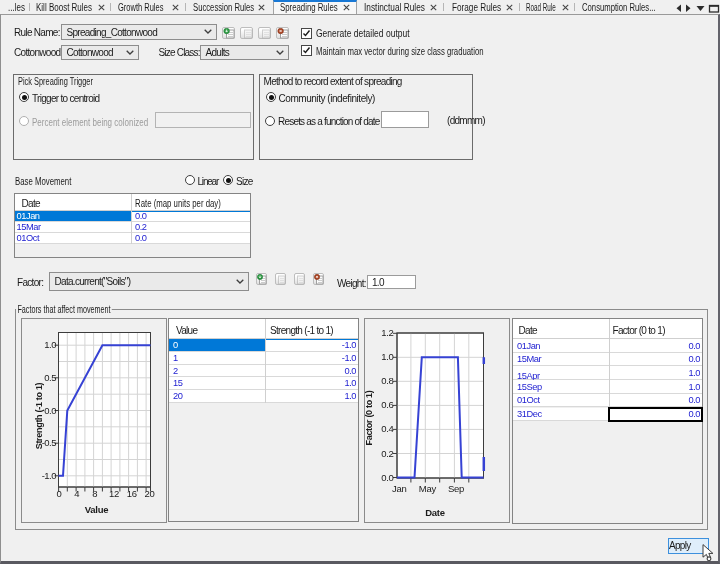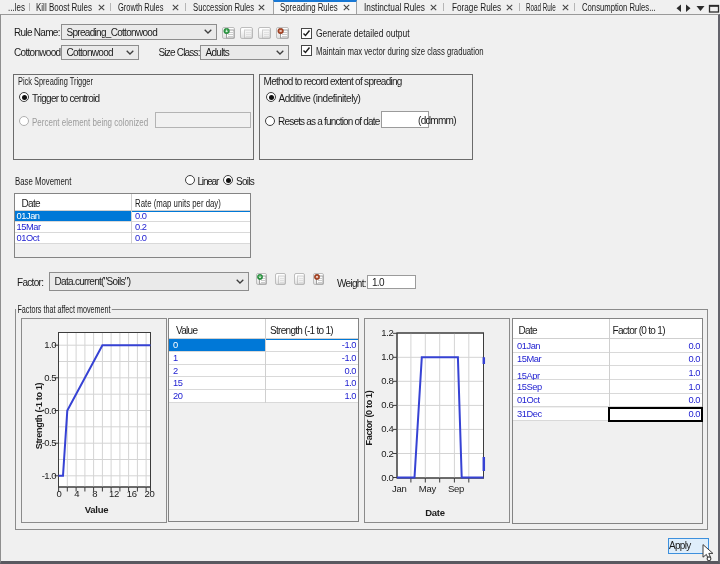--- a/index.html
+++ b/index.html
@@ -145,31 +145,31 @@
 <ttx style="left:18px;top:76px;letter-spacing:0;transform:scaleX(0.74);transform-origin:0 50%">Pick Spreading Trigger</ttx>
 <div class="rad sel" style="left:19px;top:92px"></div>
 <ttx style="left:32px;top:92.5px">Trigger to centroid</ttx>
 <div class="rad dis" style="left:19px;top:116px"></div>
 <ttx style="left:32px;top:116.5px;color:#9c9c9c;letter-spacing:0;transform:scaleX(0.8);transform-origin:0 50%">Percent element being colonized</ttx>
 <div class="inp" style="left:155px;top:112px;width:96px;height:16px;background:#f1f1f1;border-color:#b4b4b4"></div>
 
 <div class="grp" style="left:258.5px;top:74px;width:214.5px;height:86px"></div>
 <ttx style="left:263.5px;top:76px">Method to record extent of spreading</ttx>
 <div class="rad sel" style="left:266px;top:92px"></div>
-<ttx style="left:278.5px;top:92.5px;letter-spacing:-0.45px">Additive (indefinitely)</ttx>
+<ttx style="left:278.5px;top:92.5px;letter-spacing:-0.45px">Community (indefinitely)</ttx>
 <div class="rad" style="left:265px;top:115.5px"></div>
 <ttx style="left:278px;top:116px;letter-spacing:-0.8px">Resets as a function of date</ttx>
 <div class="inp" style="left:380.5px;top:110.5px;width:48px;height:17px"></div>
-<ttx style="left:418px;top:114.5px">(ddmmm)</ttx>
+<ttx style="left:447px;top:114.5px">(ddmmm)</ttx>
 
 <ttx style="left:15px;top:176px;letter-spacing:0;transform:scaleX(0.78);transform-origin:0 50%">Base Movement</ttx>
 <div class="rad" style="left:185px;top:175px"></div>
 <ttx style="left:197.5px;top:175.5px;letter-spacing:-1.2px">Linear</ttx>
 <div class="rad sel" style="left:223px;top:175px"></div>
-<ttx style="left:236px;top:175.5px">Soils</ttx>
+<ttx style="left:236px;top:175.5px">Size</ttx>
 
 <div class="tbl" style="left:13.5px;top:193px;width:237px;height:65px;font-size:9.3px;letter-spacing:-0.45px">
   <div class="thead" style="height:16.5px">
       <ttx style="left:7px;top:4px">Date</ttx>
       <ttx style="left:120px;top:4px;letter-spacing:0;transform:scaleX(0.78);transform-origin:0 50%">Rate (map units per day)</ttx>
     </div>
   <div class="row" style="top:16.5px;height:11px">
       <div class="ab" style="left:0;top:0;width:116.5px;height:10px;background:#0078d7;color:#fff;padding:0 0 0 2px">01Jan</div>
       <div class="ab blue" style="left:120.5px;top:0">0.0</div>
       <div class="ab" style="left:116.5px;right:0;top:0;height:1px;background:#0078d7"></div>

